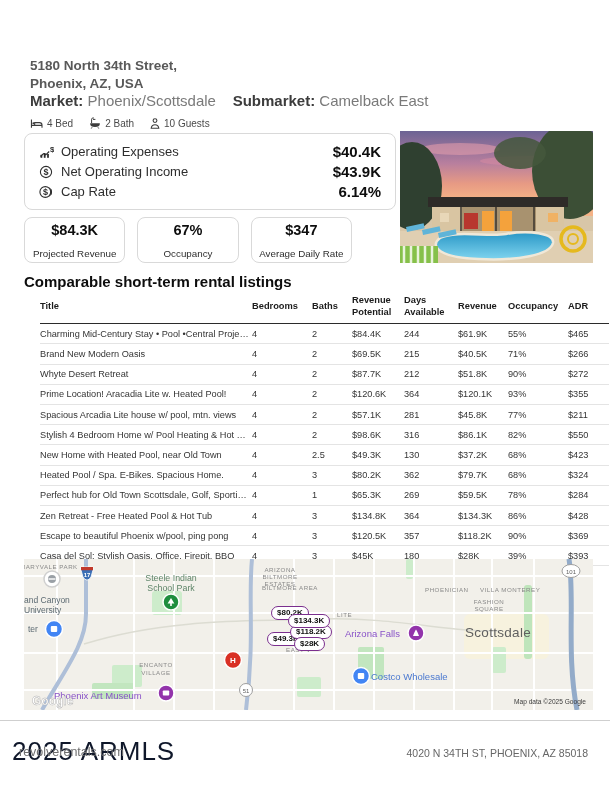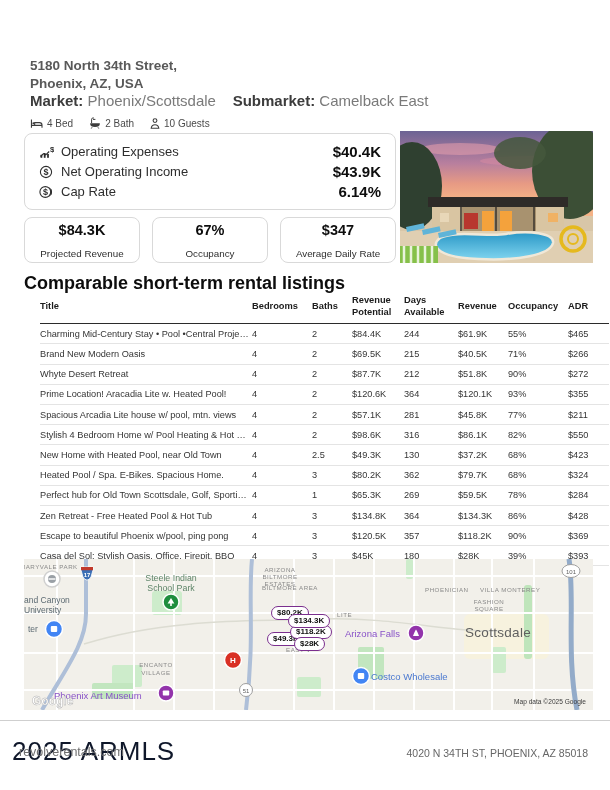--- a/index.html
+++ b/index.html
@@ -20,28 +20,28 @@
   .amenities { margin-top:8px; display:flex; gap:16px; align-items:center; font-size:10px; color:#4a4a4a; }
   .amenity { display:flex; align-items:center; gap:4px; }
   .amenity svg { display:block; }
   
   .stats-box { position:absolute; left:24px; top:133px; width:372px; height:77px; border:1px solid #d9d9d9; border-radius:8px; padding:9px 14px; display:flex; flex-direction:column; justify-content:space-between; background:#fff; }
   .stat-row { display:flex; align-items:center; }
   .stat-icon { width:15px; height:14px; margin-right:7px; flex:none; }
   .stat-label { flex:1; font-size:13px; color:#2e2e2e; }
   .stat-value { font-size:15px; font-weight:700; color:#0d0d0d; }
   
-  .kpis { position:absolute; left:24px; top:217px; width:372px; display:flex; gap:12px; }
+  .kpis { position:absolute; left:24px; top:217px; width:328px; display:flex; gap:12px; }
   .kpi { flex:1; border:1px solid #d9d9d9; border-radius:8px; height:46px; display:flex; flex-direction:column; align-items:center; justify-content:center; background:#fff; }
   .kpi-value { font-size:14.5px; font-weight:700; color:#0d0d0d; }
   .kpi-label { font-size:9.8px; color:#2e2e2e; margin-top:10px; }
   
   .photo { position:absolute; left:400px; top:131px; width:193px; height:132px; overflow:hidden; }
   
-  .section-title { position:absolute; left:24px; top:273px; font-size:18px; font-weight:700; color:#0d0d0d; }
+  .section-title { position:absolute; left:24px; top:273px; font-size:15px; font-weight:700; color:#0d0d0d; }
   .comp-table { position:absolute; left:40px; top:292px; width:569px; border-collapse:collapse; table-layout:fixed; }
   .comp-table th { font-size:9.3px; font-weight:700; color:#1c1c1c; text-align:left; vertical-align:middle; padding:3px 2px 5px 0; line-height:1.25; }
   .comp-table thead tr { border-bottom:1.5px solid #2b2b2b; }
   .comp-table td { font-size:9.2px; color:#343434; padding:4.6px 2px 4.6px 0; border-bottom:1px solid #e4e4e4; white-space:nowrap; overflow:hidden; text-overflow:ellipsis; }
   
   .map-box { position:absolute; left:24px; top:559px; width:569px; height:151px; overflow:hidden; background:#f2f0ea; }
   .map-box svg { position:absolute; left:0; top:0; }
   .pill { position:absolute; background:#fff; border:1.8px solid #7b2f8e; border-radius:8px; padding:1px 5px; font-size:8px; font-weight:700; color:#111; line-height:1.25; white-space:nowrap; }
   .mlabel { font-size:6.2px; fill:#8a8a8a; letter-spacing:.5px; }
   .mlabel-dk { font-size:8.5px; fill:#5c6a72; }

